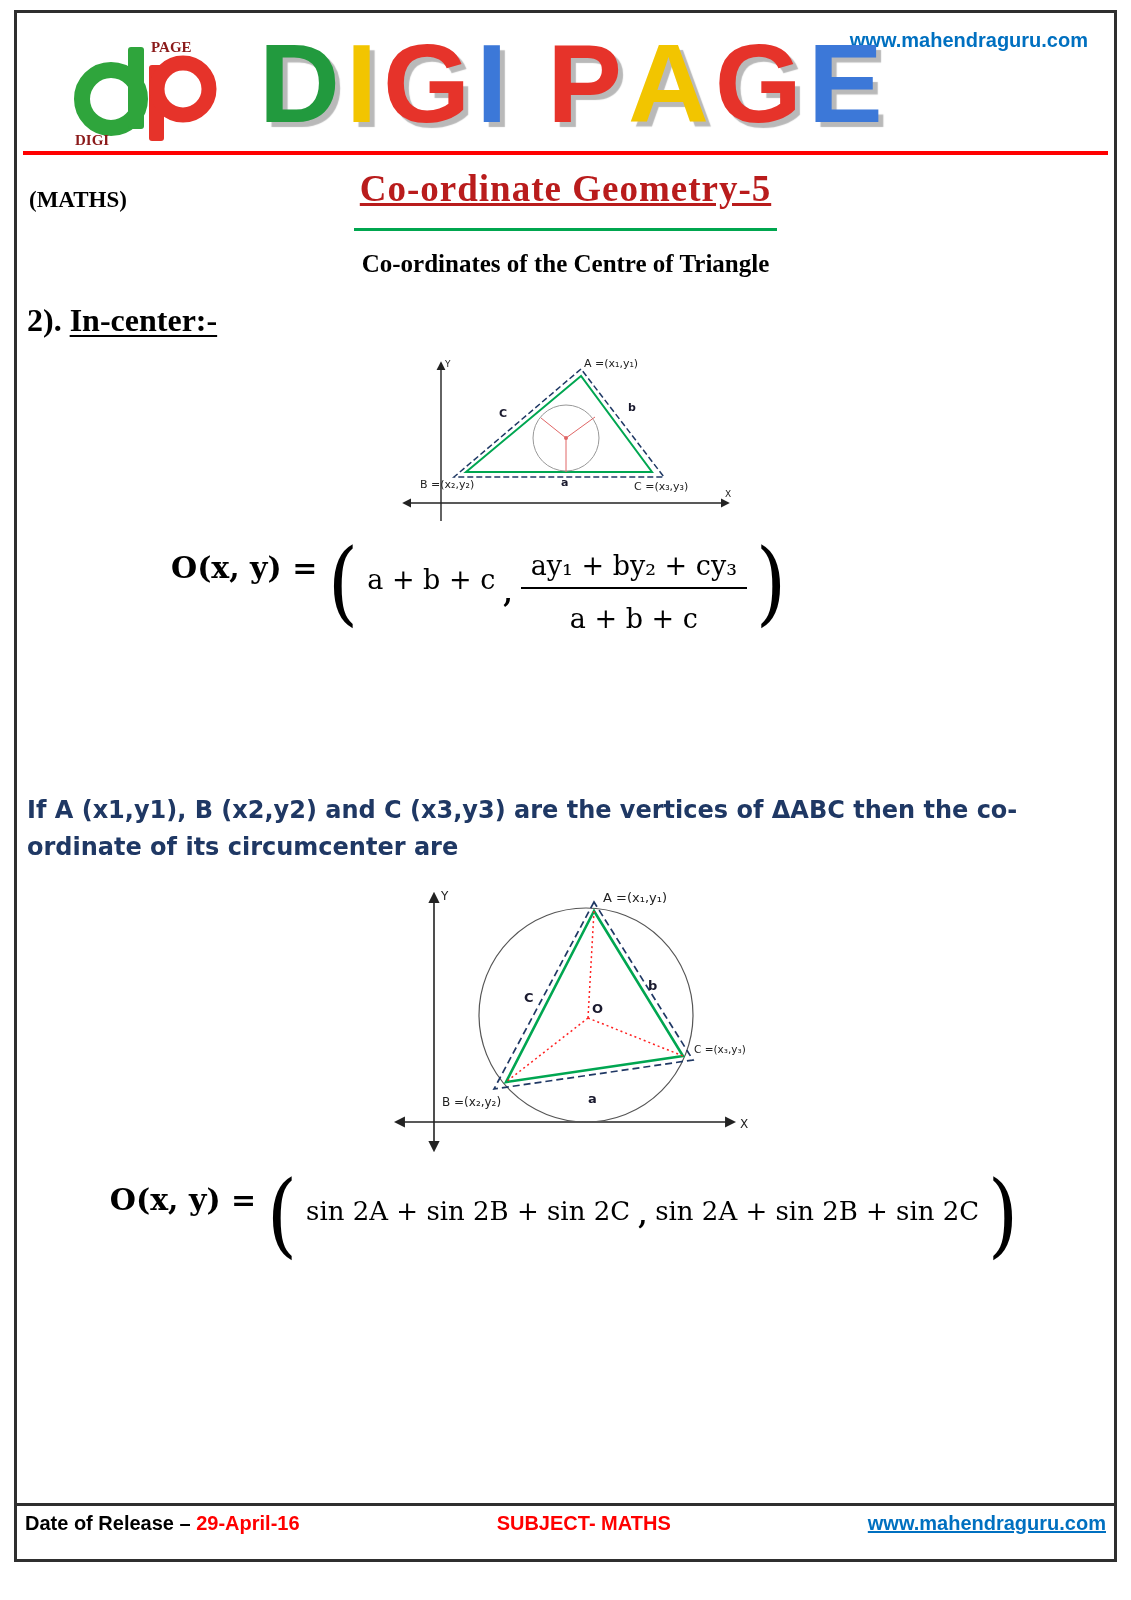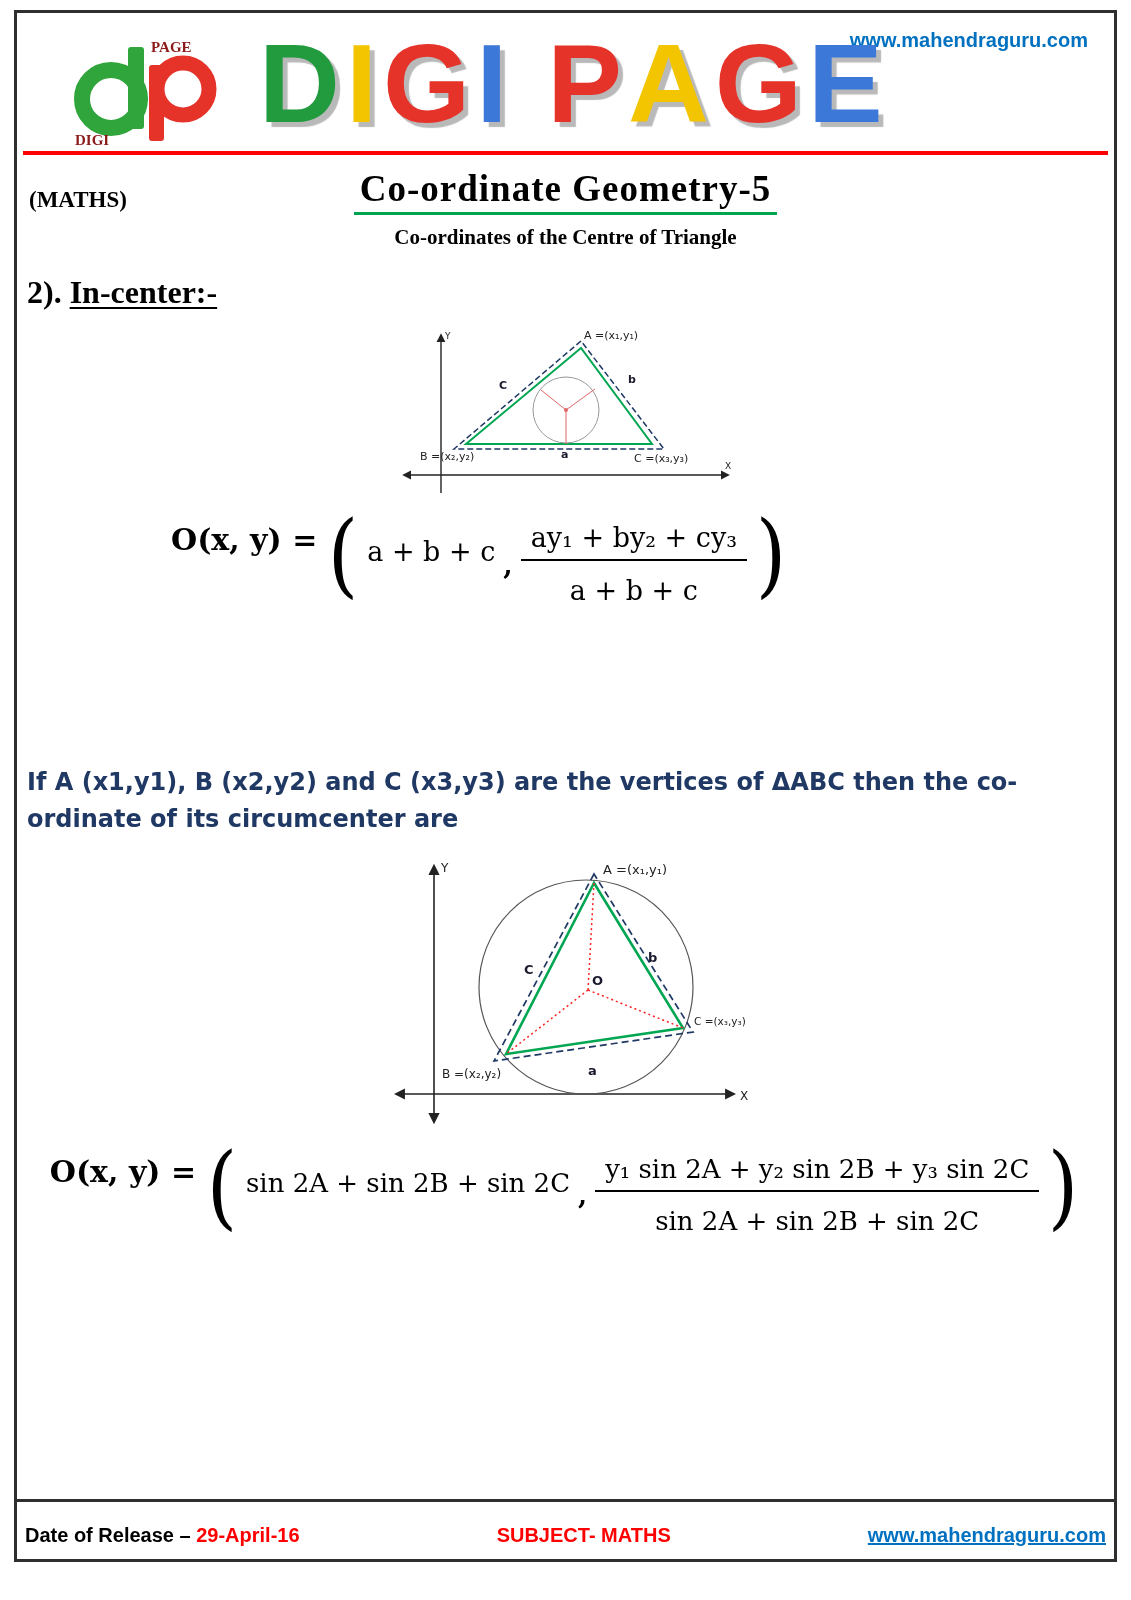--- a/index.html
+++ b/index.html
@@ -19,23 +19,23 @@
   .masthead { position: absolute; left: 238px; top: 18px; display: flex; gap: 34px; }
   .mword { display: flex; }
   .mletter { font-family: "Liberation Sans", sans-serif; font-weight: bold;
       font-size: 112px; line-height: 0.95; letter-spacing: 6px;
       text-shadow: 5px 5px 1px #b9b9b9; }
   .redline { border-top: 4px solid #FF0000; margin: 0 2px; }
 
   
   .title-row { position: relative; margin-top: 12px; text-align: center; }
   .maths-tag { position: absolute; left: 8px; top: 20px; font-size: 23px; font-weight: bold; }
-  .page-title { display: inline-block; color: #000000; font-size: 37px; font-weight: bold;
-      letter-spacing: 1px; border-bottom: 3px solid #00A64F; padding: 0 6px 2px; }
-  .page-subtitle { text-align: center; font-size: 21px; font-weight: bold; margin-top: 10px; }
+  .page-title { display: inline-block; color: #b91c1c; font-size: 37px; font-weight: bold;
+      letter-spacing: 1px; border-bottom: 3px solid #00A64F; padding: 0 6px 18px; text-decoration: underline; }
+  .page-subtitle { text-align: center; font-size: 25px; font-weight: bold; margin-top: 19px; }
 
   
   .sec-heading { margin: 24px 0 0 6px; font-size: 32px; font-weight: bold; }
   .sec-heading .hname { text-decoration: underline; text-underline-offset: 4px;
       text-decoration-thickness: 2px; }
   .para { margin: 8px 6px 0; font-family: "DejaVu Sans", sans-serif; font-weight: bold;
       font-size: 24px; line-height: 1.55; color: #1F3864; }
 
   .diagram-wrap { text-align: center; margin-top: 16px; }
   .dlabel { font-family: "DejaVu Sans", sans-serif; fill: #222; }
@@ -50,23 +50,23 @@
   .paren { font-size: 92px; line-height: 0.72; font-weight: normal;
       transform: scaleX(0.85); font-family: "DejaVu Serif", serif; }
   .frac { display: inline-flex; flex-direction: column; align-items: center; margin: 0 6px; }
   .frac .num { padding: 0 10px 6px; border-bottom: 2px solid #000; white-space: nowrap; }
   .frac .den { padding-top: 14px; white-space: nowrap; }
   .fcomma { font-weight: bold; margin: 0 2px; align-self: center; }
   .gap-before-3 { height: 150px; }
   .formula.small { font-size: 26px; }
 
   
-  .footer { position: absolute; left: 0; right: 0; bottom: 4px;
+  .footer { position: absolute; left: 0; right: 0; bottom: 16px;
       border-top: 3px solid #2f2f2f; display: flex; justify-content: space-between;
-      align-items: baseline; padding: 22px 8px 8px;
+      align-items: baseline; padding: 6px 8px 8px;
       font-family: "Liberation Sans", sans-serif; font-weight: bold; font-size: 20px; }
   .rel-date { color: #FF0000; }
   .subject { color: #FF0000; }
   .footer-site { color: #0070C0; text-decoration: underline; }
 </style>
 </head>
 <body>
 
 <div class="frame">
   <div class="inner">
@@ -186,21 +186,20 @@
     </div>
 
     <div class="formula center small">
       <span class="lhs">O(x, y) =</span>
       <span class="paren">(</span>
       <span class="frac">
         <span class="den">sin 2A + sin 2B + sin 2C</span>
       </span>
       <span class="fcomma">,</span>
       <span class="frac">
-        <span class="num">y₁ sin 2A + y₂ sin 2B + y₃ sin 2C</span>
         <span class="den">sin 2A + sin 2B + sin 2C</span>
       </span>
       <span class="paren">)</span>
     </div>
 
     <div class="footer">
       <div>
         <span>Date of Release – </span><span class="rel-date">29-April-16</span>
       </div>
       <div class="subject">SUBJECT- MATHS</div>

